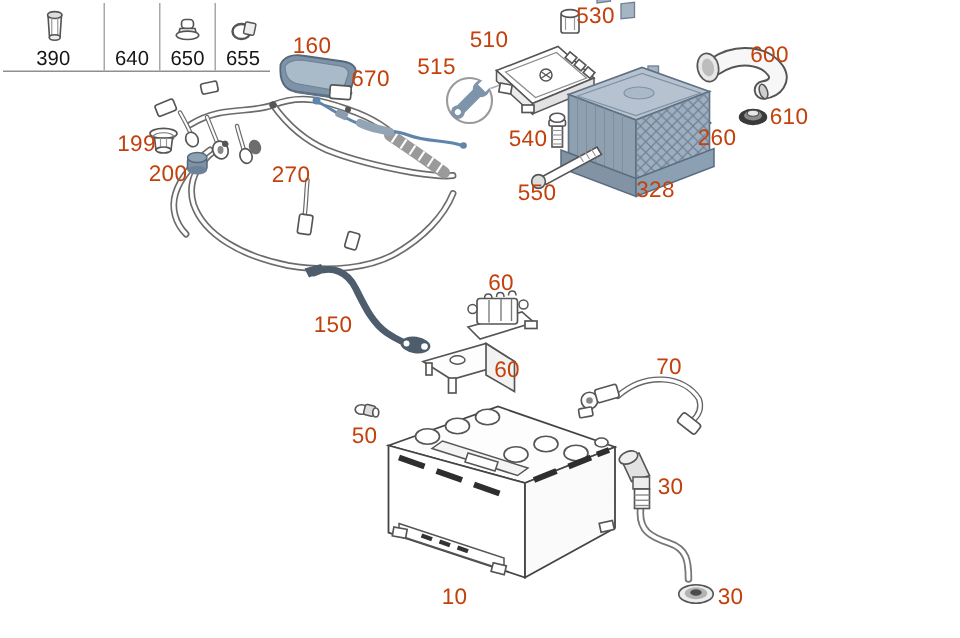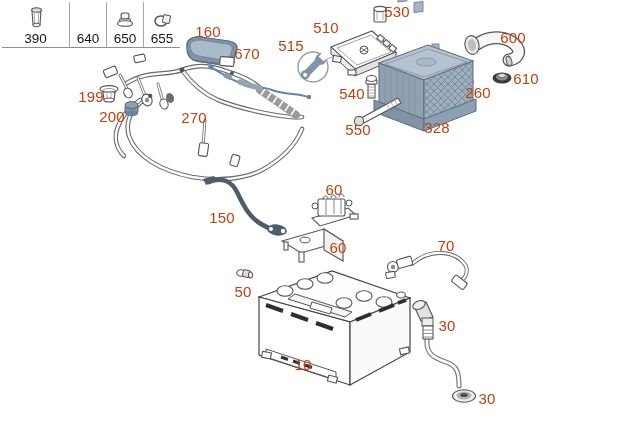--- a/index.html
+++ b/index.html
@@ -360,17 +360,17 @@
   <div class="callout" style="left:352px;top:93px">540</div>
   <div class="callout" style="left:358px;top:129px">550</div>
   <div class="callout" style="left:91px;top:96px">199</div>
   <div class="callout" style="left:112px;top:116px">200</div>
   <div class="callout" style="left:194px;top:117px">270</div>
   <div class="callout" style="left:222px;top:217px">150</div>
   <div class="callout" style="left:334px;top:189px">60</div>
   <div class="callout" style="left:338px;top:247px">60</div>
   <div class="callout" style="left:446px;top:245px">70</div>
   <div class="callout" style="left:243px;top:291px">50</div>
-  <div class="callout" style="left:303px;top:364px">10</div>
+  <div class="callout" style="left:303px;top:398px">10</div>
   <div class="callout" style="left:447px;top:325px">30</div>
   <div class="callout" style="left:487px;top:398px">30</div>
 
 </div>
 
 </body></html>

